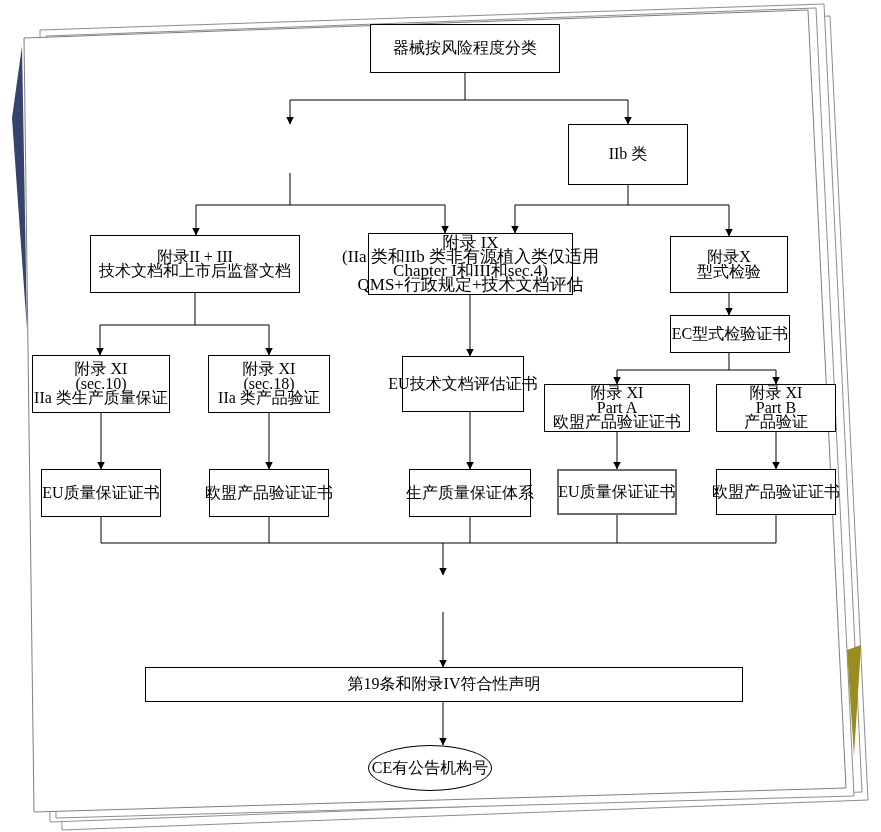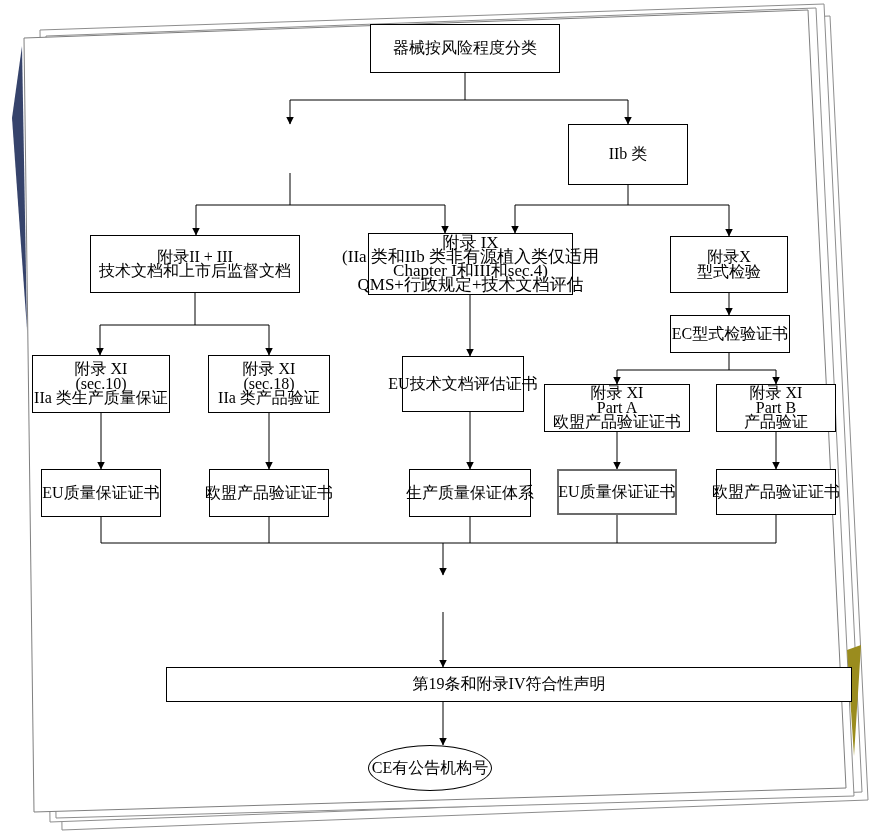--- a/index.html
+++ b/index.html
@@ -151,21 +151,21 @@
 
   <div class="node selected" style="left:557px;top:469px;width:120px;height:46px;">
     <span>EU质量保证证书</span>
   </div>
 
   <div class="node" style="left:716px;top:469px;width:120px;height:46px;">
     <span>欧盟产品验证证书</span>
   </div>
 
 
-  <div class="node" style="left:145px;top:667px;width:686px;height:35px;margin-left:21px;">
+  <div class="node" style="left:145px;top:667px;width:598px;height:35px;">
     <span>第19条和附录IV符合性声明</span>
   </div>
 
   <div class="node ellipse" style="left:368px;top:745px;width:124px;height:46px;justify-content:center;">
     <span>CE有公告机构号</span>
   </div>
 
 </div>
 
 </body></html>

